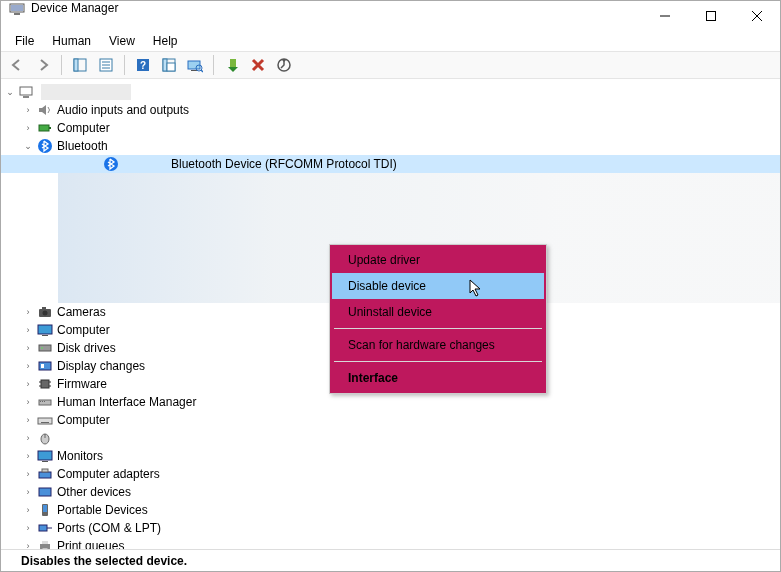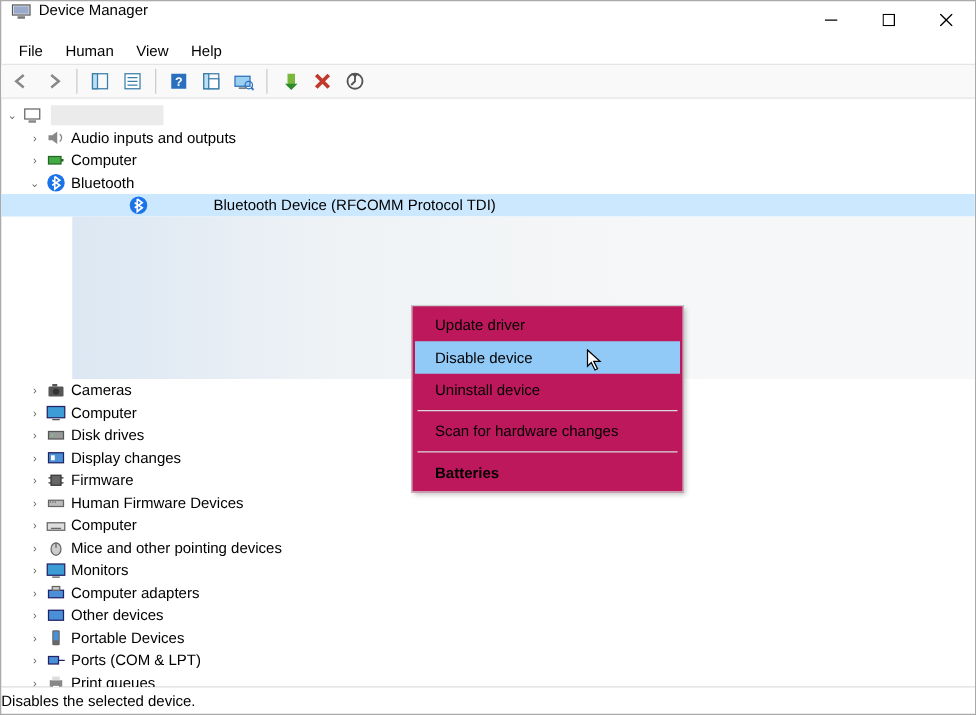--- a/index.html
+++ b/index.html
@@ -27,21 +27,21 @@
   .selected-row { background:#cce8ff; }
   .selected-text { background:#cce8ff; }
   .blur-region { height:130px; margin-left:57px; background: linear-gradient(90deg, #d8e5f2 0%, #eef2f5 30%, #f6f7f8 70%); opacity:0.9; }
   .root-blur { width:90px; height:16px; background:#ebebeb; margin-left:2px;}
   .context { position:absolute; left:308px; top:165px; width:218px; background:#be185d; border:1px solid #ccc; box-shadow:2px 2px 4px rgba(0,0,0,0.25); padding:2px;margin-left:20px;}
   .context .citem { height:26px; display:flex; align-items:center; padding:0 16px; font-size:12px;}
   .context .citem.hover { background:#91c9f7;}
   .context .csep { height:1px; background:#d8d8d8; margin:3px 2px;}
   .context .citem.bold { font-weight:600;}
   .cursor { position:absolute; left:468px; top:200px; width:16px; height:20px; pointer-events:none;}
-  .status { height:22px; border-top:1px solid #ddd; display:flex; align-items:center; padding:0 0; font-size:12px;}
+  .status { height:22px; border-top:1px solid #ddd; display:flex; align-items:center; padding:0 20px; font-size:12px;font-weight:bold;}
   ::-webkit-scrollbar { width:17px; }
   ::-webkit-scrollbar-track { background:#f0f0f0;}
   ::-webkit-scrollbar-thumb { background:#c2c2c2;}
 </style>
 </head>
 <body>
 
 <div class="window">
 
   <div class="titlebar">
@@ -270,21 +270,21 @@
       <div class="node lvl1">
         <span class="exp">›</span>
         <span class="nicon">
             <svg viewBox="0 0 16 16">
               <rect x="2" y="6" width="12" height="5" fill="#bbb" stroke="#666"></rect>
               <rect x="3" y="7" width="1" height="1" fill="#666"></rect>
               <rect x="5" y="7" width="1" height="1" fill="#666"></rect>
               <rect x="7" y="7" width="1" height="1" fill="#666"></rect>
             </svg>
           </span>
-        <span>Human Firmware Devices</span>
+        <span>Human Interface Manager</span>
       </div>
 
       <div class="node lvl1">
         <span class="exp">›</span>
         <span class="nicon">
             <svg viewBox="0 0 16 16">
               <rect x="1" y="6" width="14" height="6" fill="#ddd" stroke="#666"></rect>
               <rect x="4" y="10" width="8" height="1" fill="#666"></rect>
             </svg>
           </span>
@@ -292,21 +292,20 @@
       </div>
 
       <div class="node lvl1">
         <span class="exp">›</span>
         <span class="nicon">
             <svg viewBox="0 0 16 16">
               <ellipse cx="8" cy="9" rx="4" ry="5" fill="#ccc" stroke="#666"></ellipse>
               <line x1="8" y1="4" x2="8" y2="8" stroke="#666"></line>
             </svg>
           </span>
-        <span>Mice and other pointing devices</span>
       </div>
 
       <div class="node lvl1">
         <span class="exp">›</span>
         <span class="nicon">
             <svg viewBox="0 0 16 16">
               <rect x="1" y="3" width="14" height="9" fill="#3d9bd6" stroke="#226"></rect>
               <rect x="5" y="13" width="6" height="1" fill="#555"></rect>
             </svg>
           </span>
@@ -370,21 +369,21 @@
 
     </div>
 
     <div class="context">
       <div class="citem">Update driver</div>
       <div class="citem hover">Disable device</div>
       <div class="citem">Uninstall device</div>
       <div class="csep"></div>
       <div class="citem">Scan for hardware changes</div>
       <div class="csep"></div>
-      <div class="citem bold">Batteries</div>
+      <div class="citem bold">Interface</div>
     </div>
 
     <svg class="cursor" viewBox="0 0 16 20">
         <path d="M1 1 L1 14 L4 11 L7 17 L9 16 L6 10 L11 10 Z" fill="#fff" stroke="#000" stroke-width="1"></path>
       </svg>
   </div>
 
   <div class="status">
     <span>Disables the selected device.</span>
   </div>

